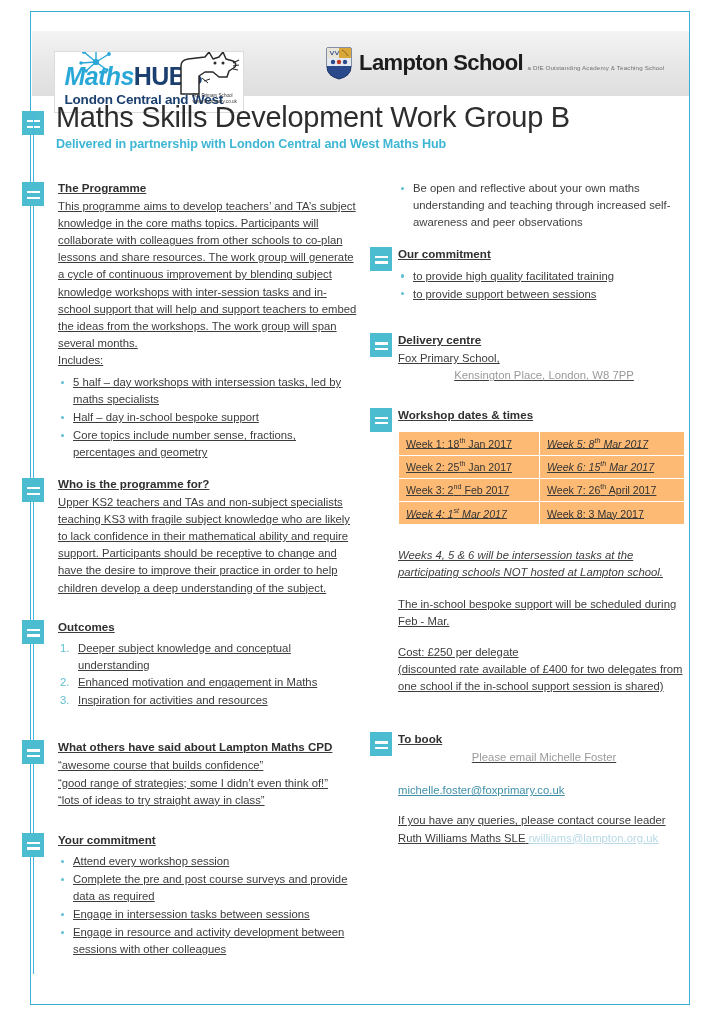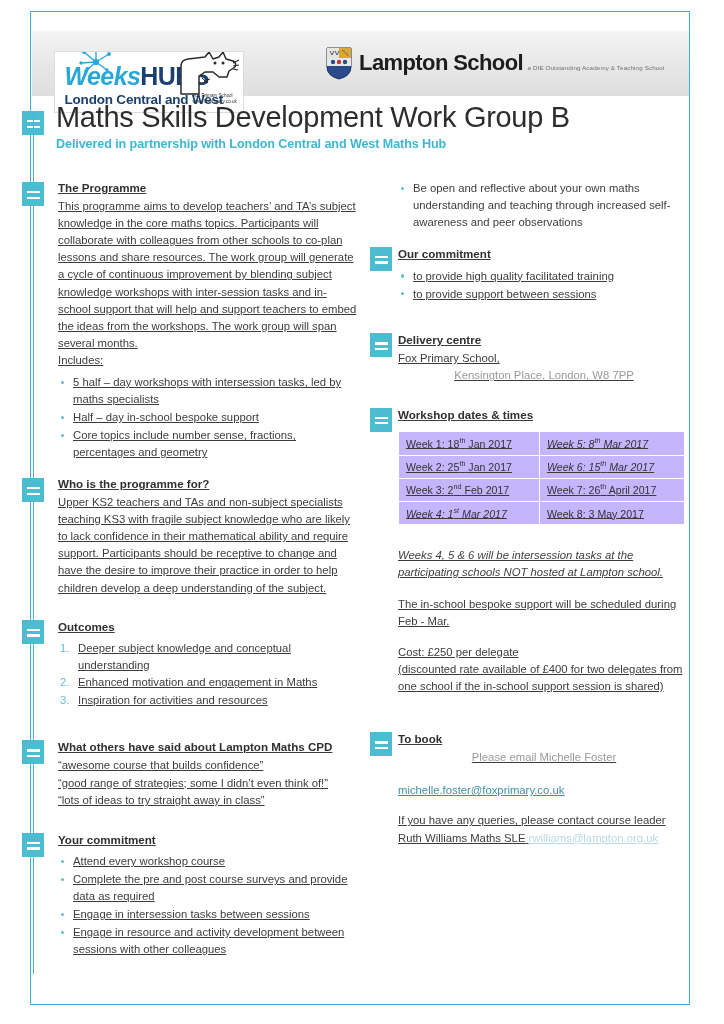--- a/index.html
+++ b/index.html
@@ -89,21 +89,21 @@
   ol.num li{position:relative;padding-left:20px;font-size:11.3px;line-height:1.5;
     color:#3d3d3d;margin-bottom:1px;counter-increment:n;}
   ol.num li:before{content:counter(n) ".";position:absolute;left:2px;top:0;
     color:#5fc0cf;font-size:11.3px;}
 
   .quote{font-size:11.3px;line-height:1.55;color:#3d3d3d;}
 
   
   #dates-table{margin-top:8px;border-collapse:separate;border-spacing:1px;width:287px;
     background:#ffffff;}
-  #dates-table td{background:#c4b5fd;font-size:10.6px;color:#333;
+  #dates-table td{background:#fdba74;font-size:10.6px;color:#333;
     padding:4.5px 7px;line-height:1.2;white-space:nowrap;}
   #dates-table td.it{font-style:italic;}
   sup{font-size:0.68em;vertical-align:super;}
 
   
   .link-main{font-size:11.3px;color:#3f8fa8;text-decoration:underline;}
   .link-faint{font-size:11.3px;color:#b7d9e6;text-decoration:underline;}
 </style>
 </head>
 <body>
@@ -125,21 +125,21 @@
       <g fill="#29a8d8">
         <circle cx="17" cy="13" r="3.1"></circle>
           <circle cx="5" cy="3" r="2"></circle>
           <circle cx="30" cy="5" r="1.9"></circle>
         <circle cx="7" cy="22" r="1.8"></circle>
           <circle cx="28" cy="21" r="1.7"></circle>
         <circle cx="17" cy="1" r="1.7"></circle>
           <circle cx="2" cy="14" r="1.7"></circle>
       </g>
     </svg>
-    <div class="mh-word"><span class="mh-maths">Weeks</span><span class="mh-hubs">HUBS</span></div>
+    <div class="mh-word"><span class="mh-maths">Maths</span><span class="mh-hubs">HUBS</span></div>
     <div class="mh-sub">London Central and West</div>
     <svg class="mh-fox" viewBox="0 0 66 46">
       <path d="M6 44 L6 16 Q6 10 13 9 L30 7 L34 2 L38 9 L44 7 L48 2 L51 9 L58 11 Q62 13 60 17 L54 21 L52 27 L44 27 L38 22 L30 22 L24 26 L24 44 Z" fill="#ffffff" stroke="#2a2a2a" stroke-width="1.5" stroke-linejoin="round"></path>
       <circle cx="40" cy="13" r="1.5" fill="#2a2a2a"></circle>
       <circle cx="48" cy="13" r="1.5" fill="#2a2a2a"></circle>
       <path d="M58 13 L64 10 M58 16 L64 15 M58 19 L63 20" stroke="#2a2a2a" stroke-width="1.1" fill="none"></path>
       <path d="M27 28 L33 33 M29 31 L35 29" stroke="#2a2a2a" stroke-width="1" fill="none"></path>
     </svg>
     <div class="mh-fox-cap">
       <div>Fox Primary School</div>
@@ -235,21 +235,21 @@
 
   <div class="gap-l"></div>
 
   <div class="sec">
     <div class="marker" style="left:-36px;top:1px;">
         <i class="b1"></i>
         <i class="b2"></i>
       </div>
     <div class="sec-h">Your commitment</div>
     <ul class="bul">
-      <li>Attend every workshop course</li>
+      <li>Attend every workshop session</li>
       <li>Complete the pre and post course surveys and provide data as required</li>
       <li>Engage in intersession tasks between sessions</li>
       <li>Engage in resource and activity development between sessions with other colleagues</li>
     </ul>
   </div>
 </div>
 
 <div id="col-right">
 
   <ul class="bul" style="margin-top:0;">

